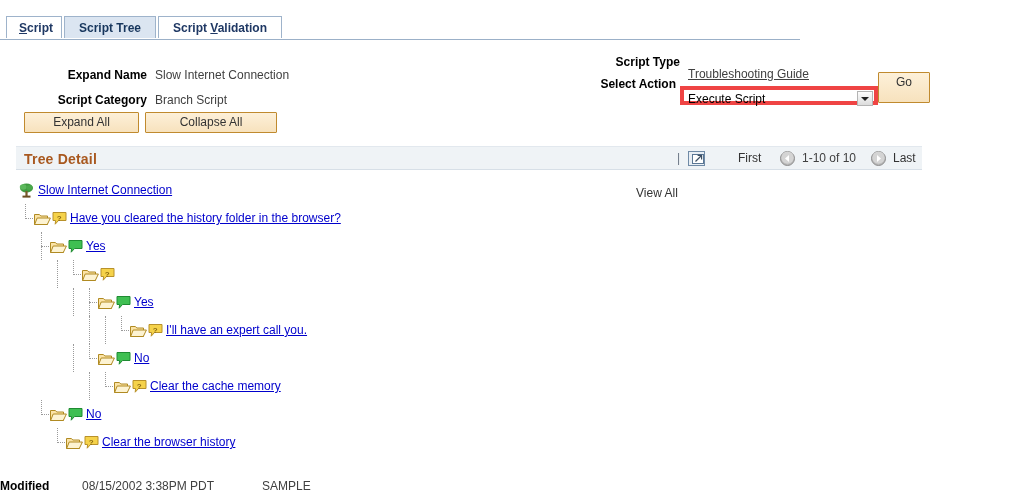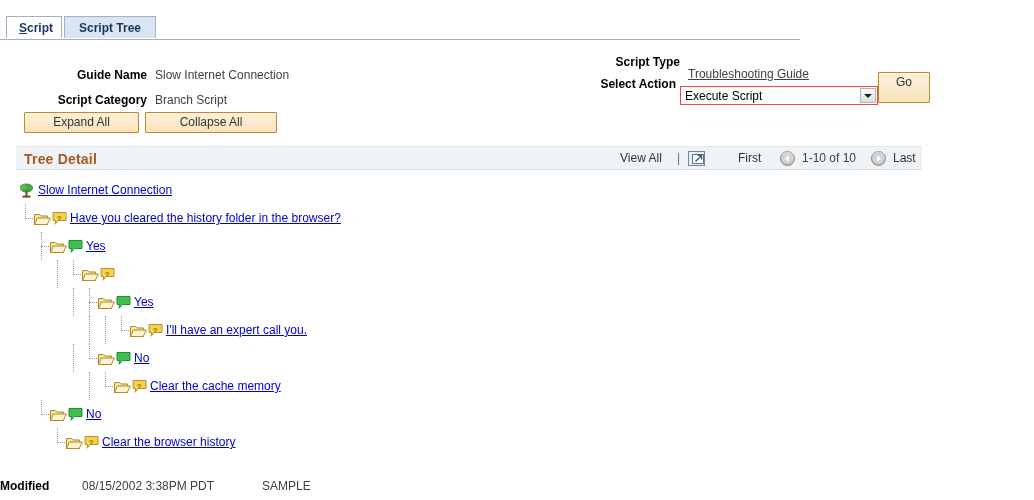--- a/index.html
+++ b/index.html
@@ -95,21 +95,21 @@
   #val-script-type   { left: 688px; top: 67px; text-decoration: underline; }
   #lbl-select-action { left: 490px; top: 77px; width: 186px; }
 
   
   .select-box {
     position: absolute;
     left: 680px;
     top: 86px;
     width: 198px;
     height: 19px;
-    border: 1px solid #ef4444;
+    border: 4px solid #ef4444;
     background: #ffffff;
     box-sizing: border-box;
     cursor: pointer;
   }
   .select-text {
     position: absolute;
     left: 4px;
     top: 1px;
     font-size: 12px;
     color: #000000;
@@ -179,24 +179,25 @@
     white-space: nowrap;
   }
   .gh-right {
     position: absolute;
     top: 4px;
     font-size: 12px;
     color: #333333;
     white-space: nowrap;
   }
   #view-all-link {
-    left: 604px;
+    left: 620px;
     color: #333333;
     text-decoration: none;
     cursor: pointer;
+    margin-top: 35px;
   }
   #view-all-sep { left: 661px; color: #6b7684; }
   #view-all-icon {
     position: absolute;
     left: 672px;
     top: 2px;
     width: 19px;
     height: 18px;
     cursor: pointer;
   }
@@ -299,24 +300,25 @@
   #val-sample   { left: 262px; top: 479px; color: #404040; }
 </style>
 </head>
 <body>
 
 <div class="page">
 
   <div class="tabstrip">
     <div class="tab inactive" id="tab-script"><span class="u">S</span><span>cript</span></div>
     <div class="tab active" id="tab-tree"><span>Script Tree</span></div>
+    <div class="tab inactive" id="tab-valid"><span>Script </span><span class="u">V</span><span>alidation</span></div>
   </div>
   <div class="tabstrip-rule"></div>
 
-  <div class="lbl" id="lbl-script-name">Guide Name</div>
+  <div class="lbl" id="lbl-script-name">Expand Name</div>
   <div class="val" id="val-script-name">Slow Internet Connection</div>
 
   <div class="lbl" id="lbl-script-cat">Script Category</div>
   <div class="val" id="val-script-cat">Branch Script</div>
 
   <div class="lbl" id="lbl-script-type">Script Type</div>
   <div class="val" id="val-script-type">Troubleshooting Guide</div>
 
   <div class="lbl" id="lbl-select-action">Select Action</div>
 

